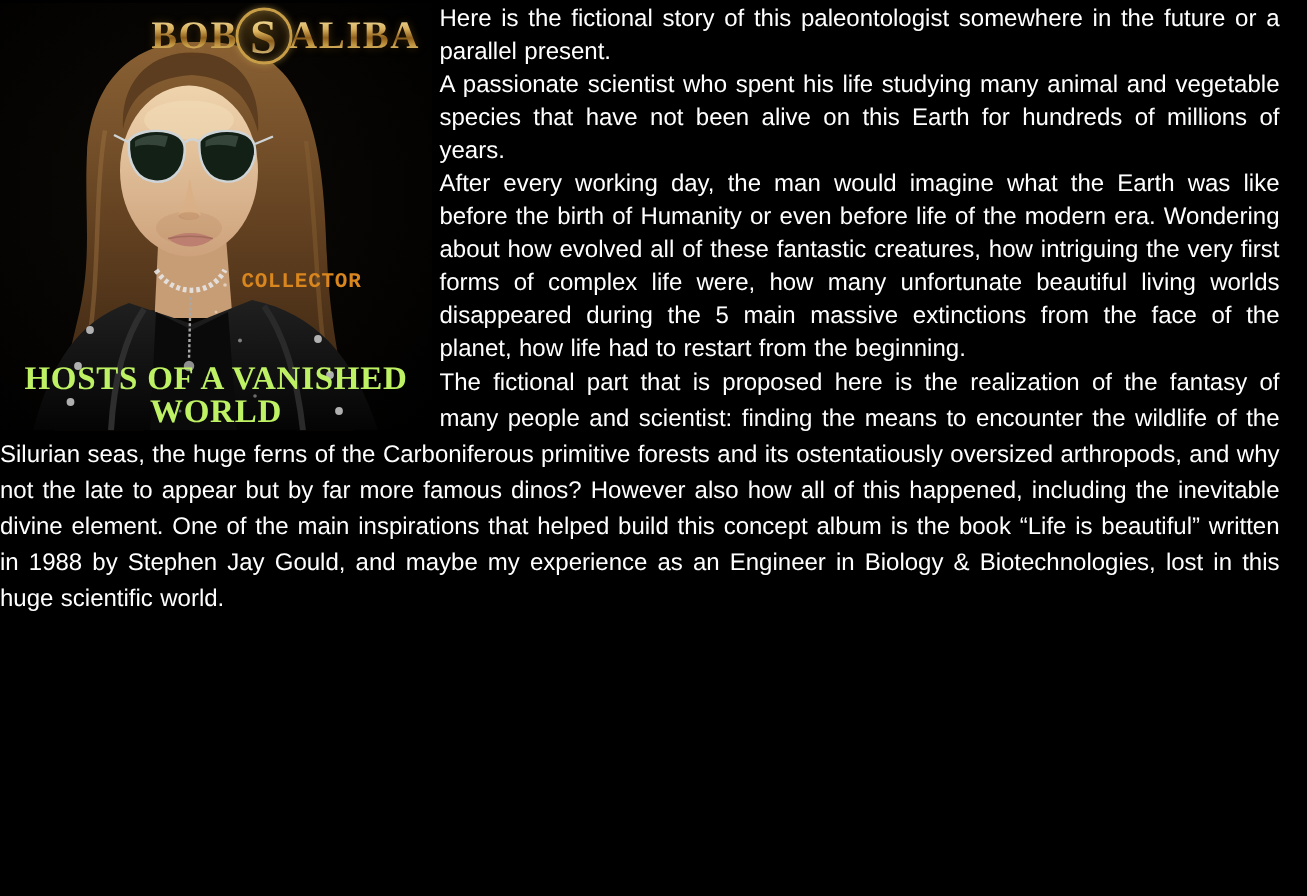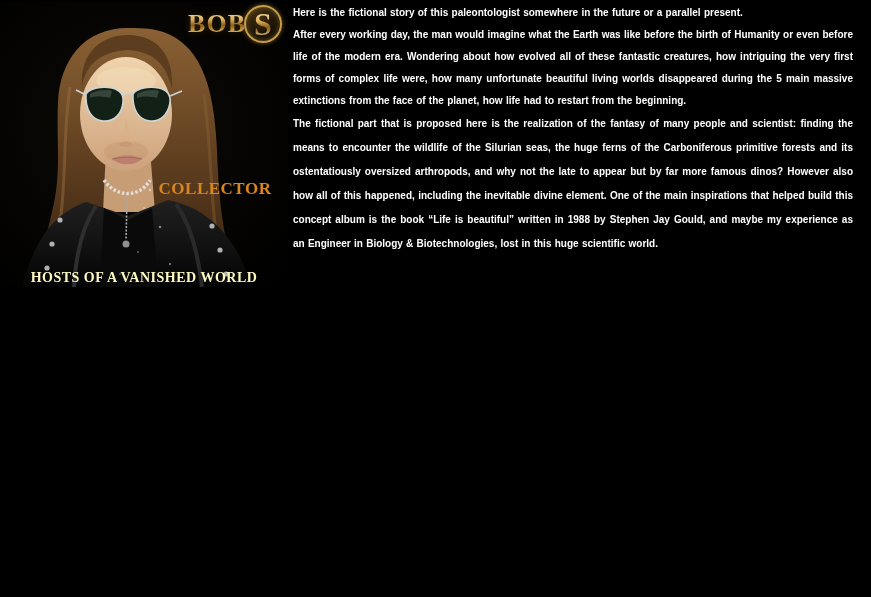--- a/index.html
+++ b/index.html
@@ -72,48 +72,48 @@
     line-height: 1;
     color: #e6c879;
     background: linear-gradient(180deg, #f7e9b6 0%, #e0b860 40%, #8a5c1c 60%, #f0d896 100%);
     -webkit-background-clip: text;
     background-clip: text;
     -webkit-text-fill-color: transparent;
   }
   .edition {
     position: absolute;
     top: 177px;
-    right: 6px;
+    right: 20px;
     width: 134px;
     text-align: center;
-    font-family: Liberation Serif, serif;
-    font-weight: 700;
-    font-size: 17px;
+    font-family: Liberation Mono, monospace;
+    font-weight: 700;
+    font-size: 14px;
     line-height: 19px;
     letter-spacing: 0.5px;
     color: #d9861e;
   }
   .album-title {
     position: absolute;
     bottom: 2px;
     left: 0;
     right: 0;
     text-align: center;
     font-family: "Liberation Serif", serif;
     font-weight: 700;
-    font-size: 14px;
+    font-size: 22px;
     letter-spacing: 0.5px;
     line-height: 1;
-    color: #fef9c3;
+    color: #bef264;
   }
   p.story {
     margin: 0;
     text-align: justify;
-    font-weight: 700;
-    font-size: 10px;
+    font-weight: 400;
+    font-size: 16px;
     line-height: 22px;
     word-spacing: 0.5px;
   }
   p.story.lower {
     line-height: 24px;
   }
 </style>
 </head>
 <body>
 
@@ -203,26 +203,28 @@
         <circle cx="170" cy="262" r="1.2" opacity="0.4"></circle>
         <circle cx="120" cy="272" r="1" opacity="0.35"></circle>
       </g>
     </svg>
 
     <div class="logo">
       <span class="word">BOB</span>
       <span class="emblem">
         <span class="letter">S</span>
       </span>
+      <span class="word">ALIBA</span>
     </div>
 
     <div class="edition">
       <div>COLLECTOR</div>
     </div>
 
     <div class="album-title">HOSTS OF A VANISHED WORLD</div>
   </div>
 
   <p class="story upper">Here is the fictional story of this paleontologist somewhere in the future or a parallel present.</p>
+  <p class="story upper">A passionate scientist who spent his life studying many animal and vegetable species that have not been alive on this Earth for hundreds of millions of years.</p>
   <p class="story upper">After every working day, the man would imagine what the Earth was like before the birth of Humanity or even before life of the modern era. Wondering about how evolved all of these fantastic creatures, how intriguing the very first forms of complex life were, how many unfortunate beautiful living worlds disappeared during the 5 main massive extinctions from the face of the planet, how life had to restart from the beginning.</p>
   <p class="story lower">The fictional part that is proposed here is the realization of the fantasy of many people and scientist: finding the means to encounter the wildlife of the Silurian seas, the huge ferns of the Carboniferous primitive forests and its ostentatiously oversized arthropods, and why not the late to appear but by far more famous dinos? However also how all of this happened, including the inevitable divine element. One of the main inspirations that helped build this concept album is the book “Life is beautiful” written in 1988 by Stephen Jay Gould, and maybe my experience as an Engineer in Biology &amp; Biotechnologies, lost in this huge scientific world.</p>
 
 </div>
 
 </body></html>

